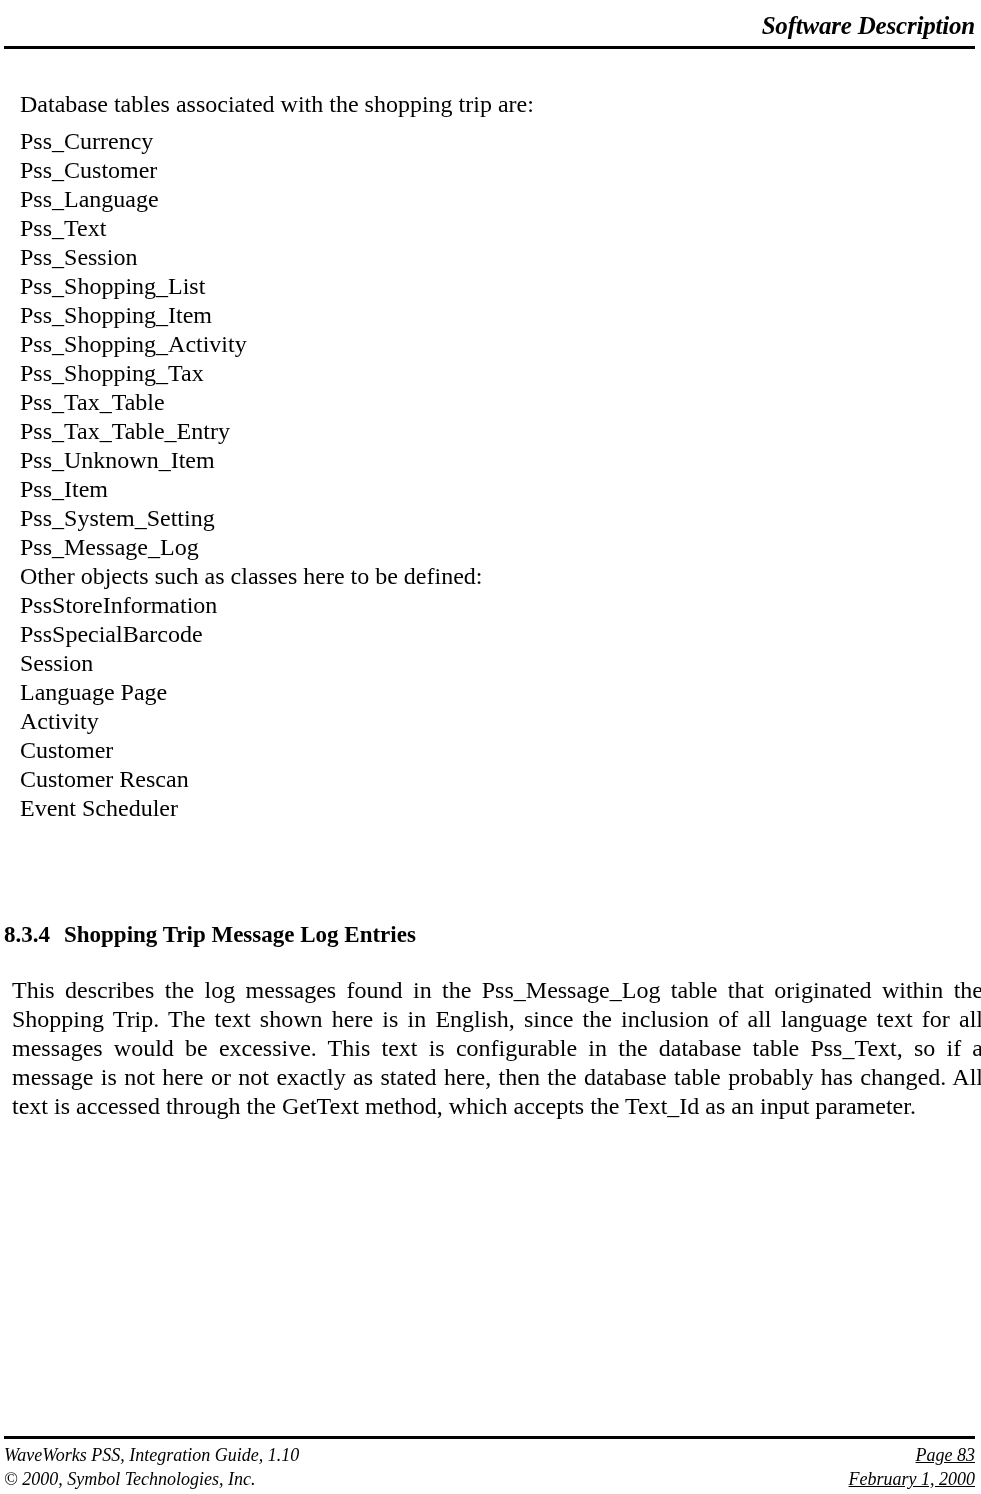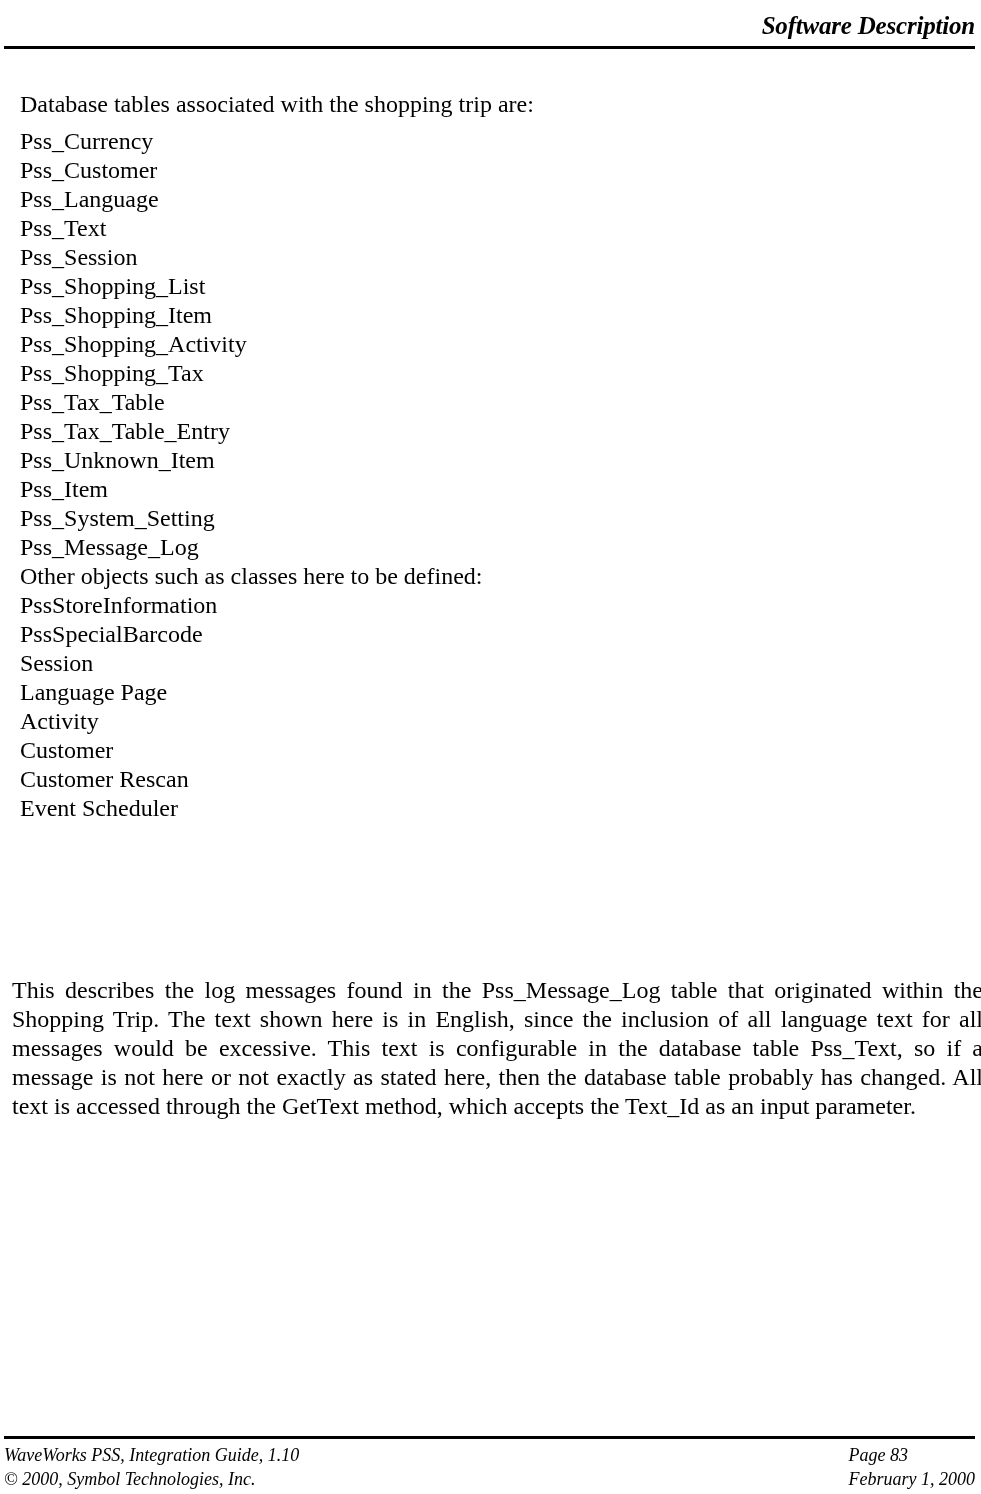--- a/index.html
+++ b/index.html
@@ -116,21 +116,21 @@
     top: 1443px;
     width: 971px;
     display: flex;
     justify-content: space-between;
     align-items: flex-start;
     font-style: italic;
     font-size: 18px;
     line-height: 24px;
   }
   .footer-col-left { text-align: left; }
-  .footer-col-right { text-align: left; }
+  .footer-col-right { text-align: right; text-decoration: underline; }
   .footer div { white-space: nowrap; }
 </style>
 </head>
 <body>
 
 <div class="page">
 
   <div class="header-title">Software Description</div>
 
   <div class="header-rule"></div>
@@ -161,20 +161,23 @@
       <li>Session</li>
       <li>Language Page</li>
       <li>Activity</li>
       <li>Customer</li>
       <li>Customer Rescan</li>
       <li>Event Scheduler</li>
     </ul>
 
   </div>
 
+  <h2 class="section-heading">
+    <span class="num">8.3.4</span><span>Shopping Trip Message Log Entries</span>
+  </h2>
 
   <p class="body-para">This describes the log messages found in the Pss_Message_Log table that originated within the Shopping Trip.  The text shown here is in English, since the inclusion of all language text for all messages would be excessive.  This text is configurable in the database table Pss_Text, so if a message is not here or not exactly as stated here, then the database table probably has changed.  All text is accessed through the GetText method, which accepts the Text_Id as an input parameter.</p>
 
   <div class="footer-rule"></div>
 
   <div class="footer">
     <div class="footer-col-left">
       <div>WaveWorks PSS, Integration Guide, 1.10</div>
       <div>© 2000, Symbol Technologies, Inc.</div>
     </div>

